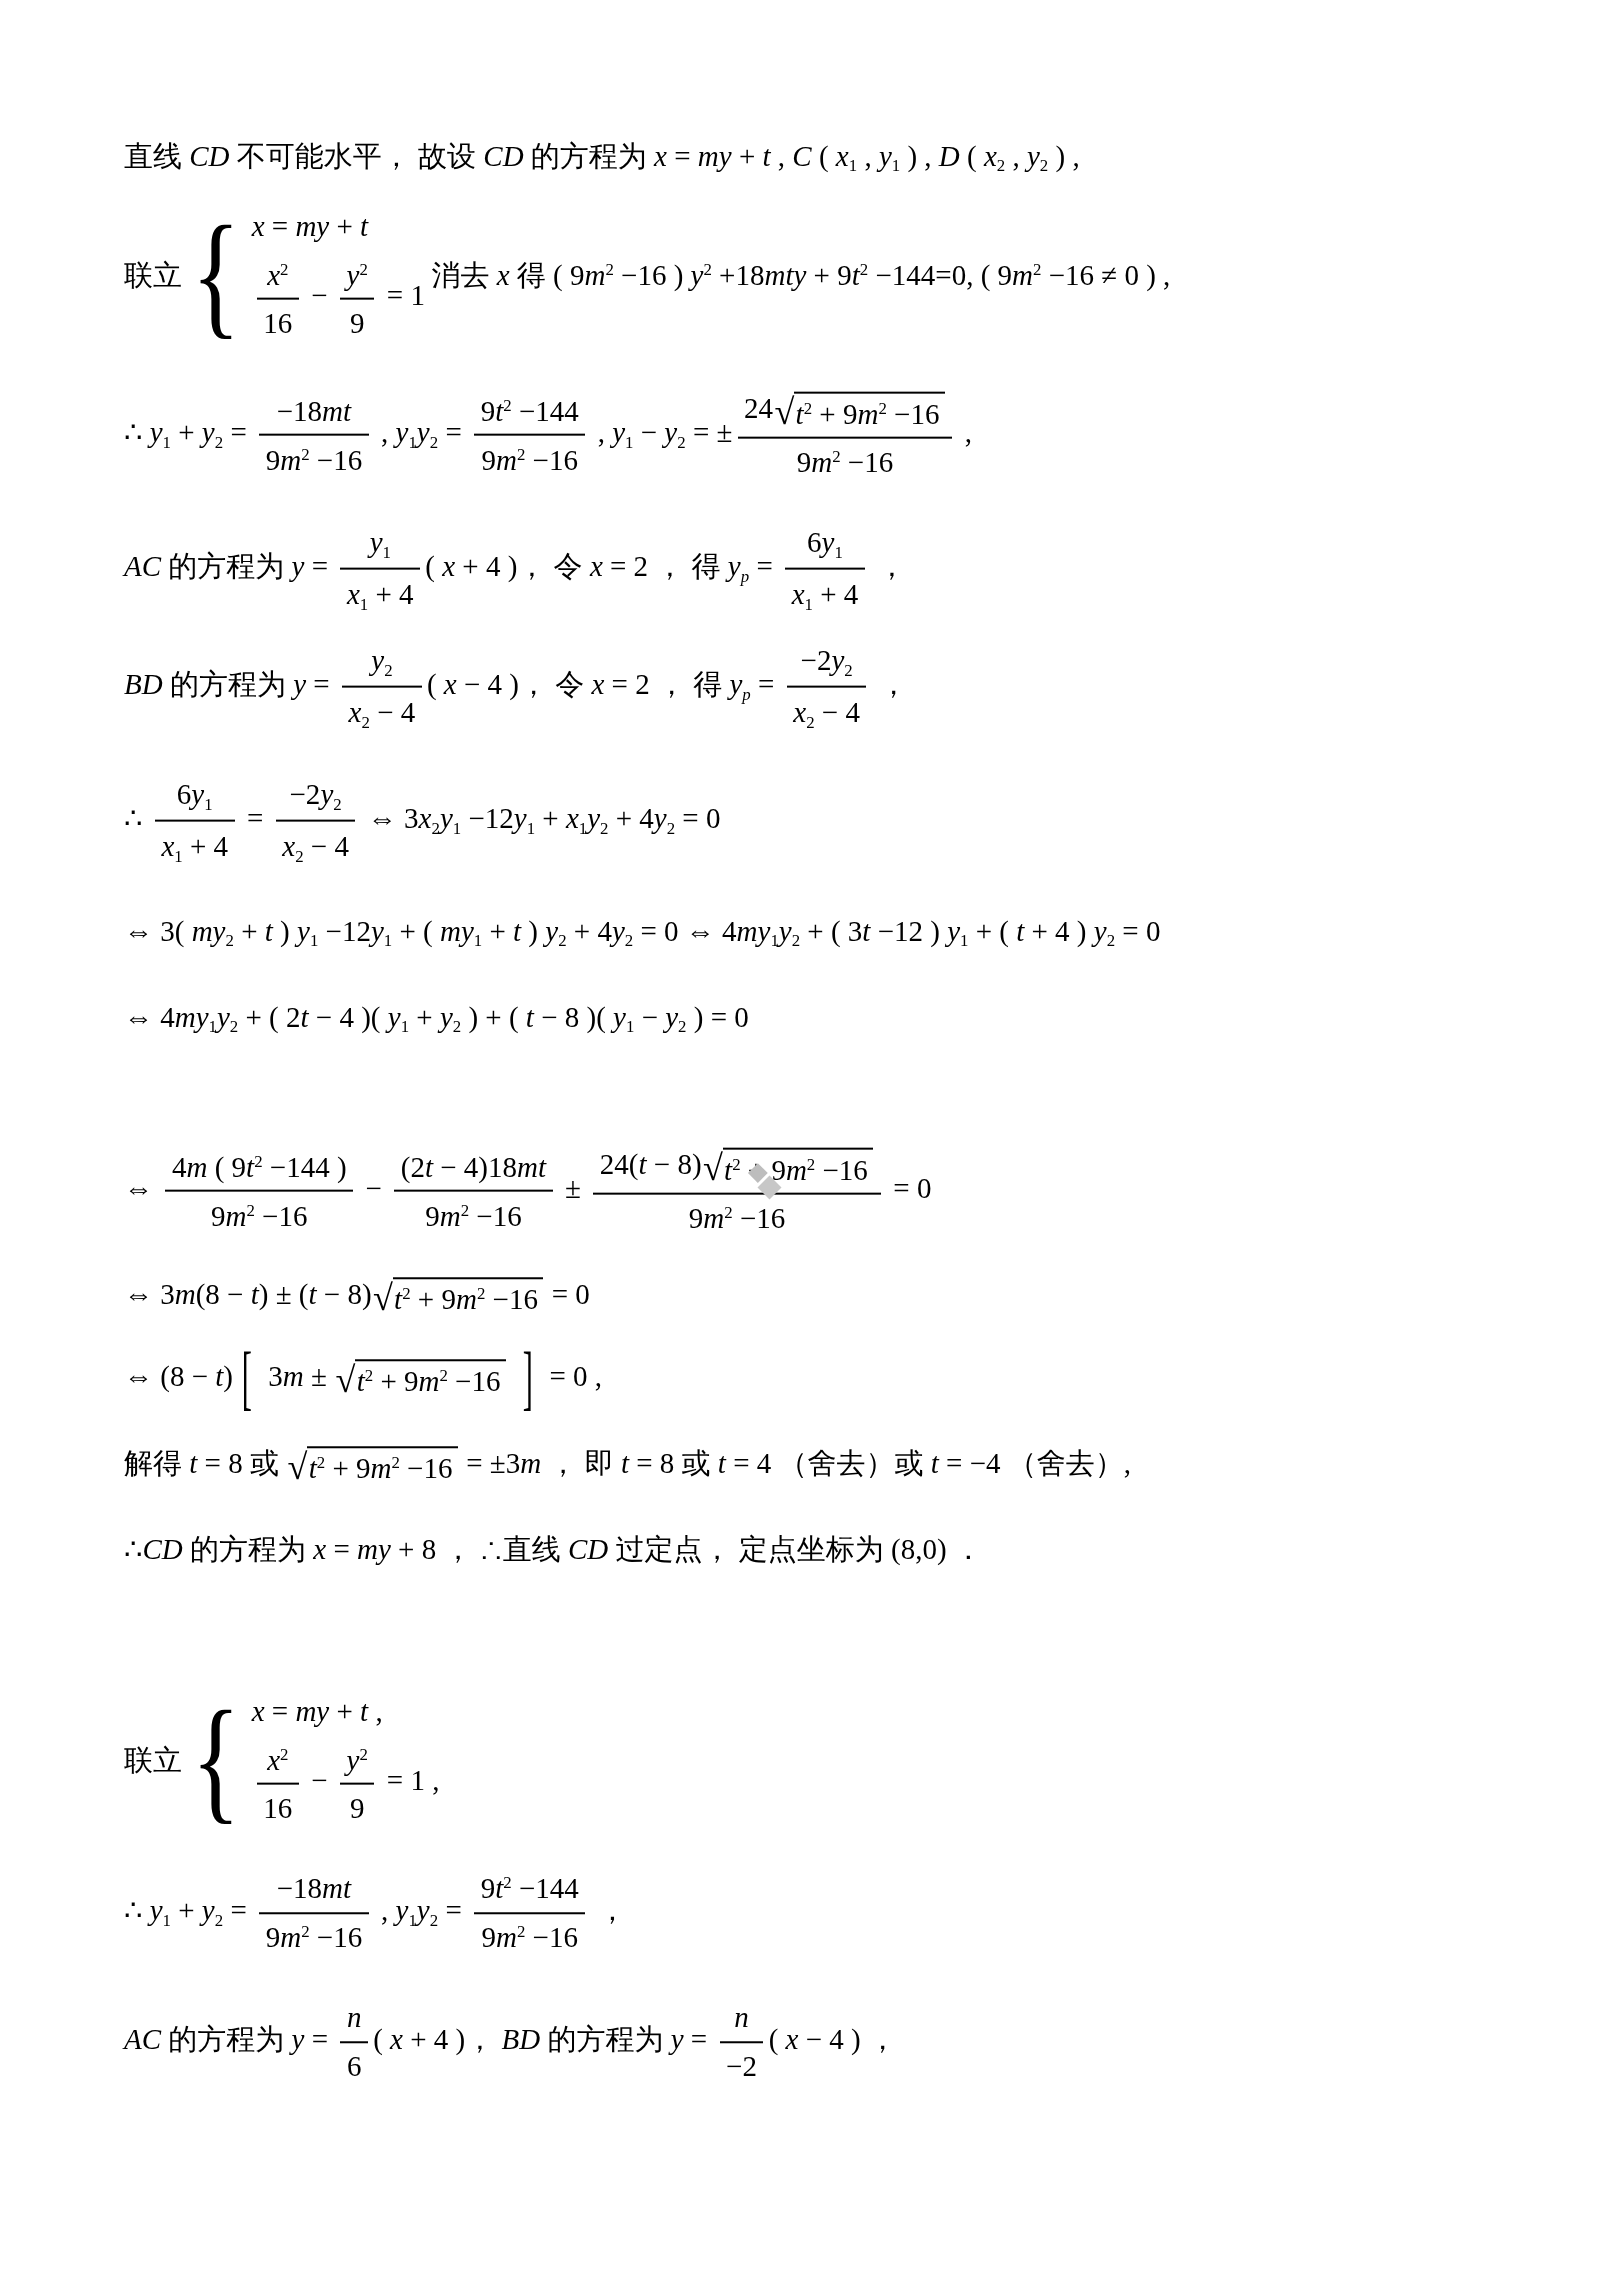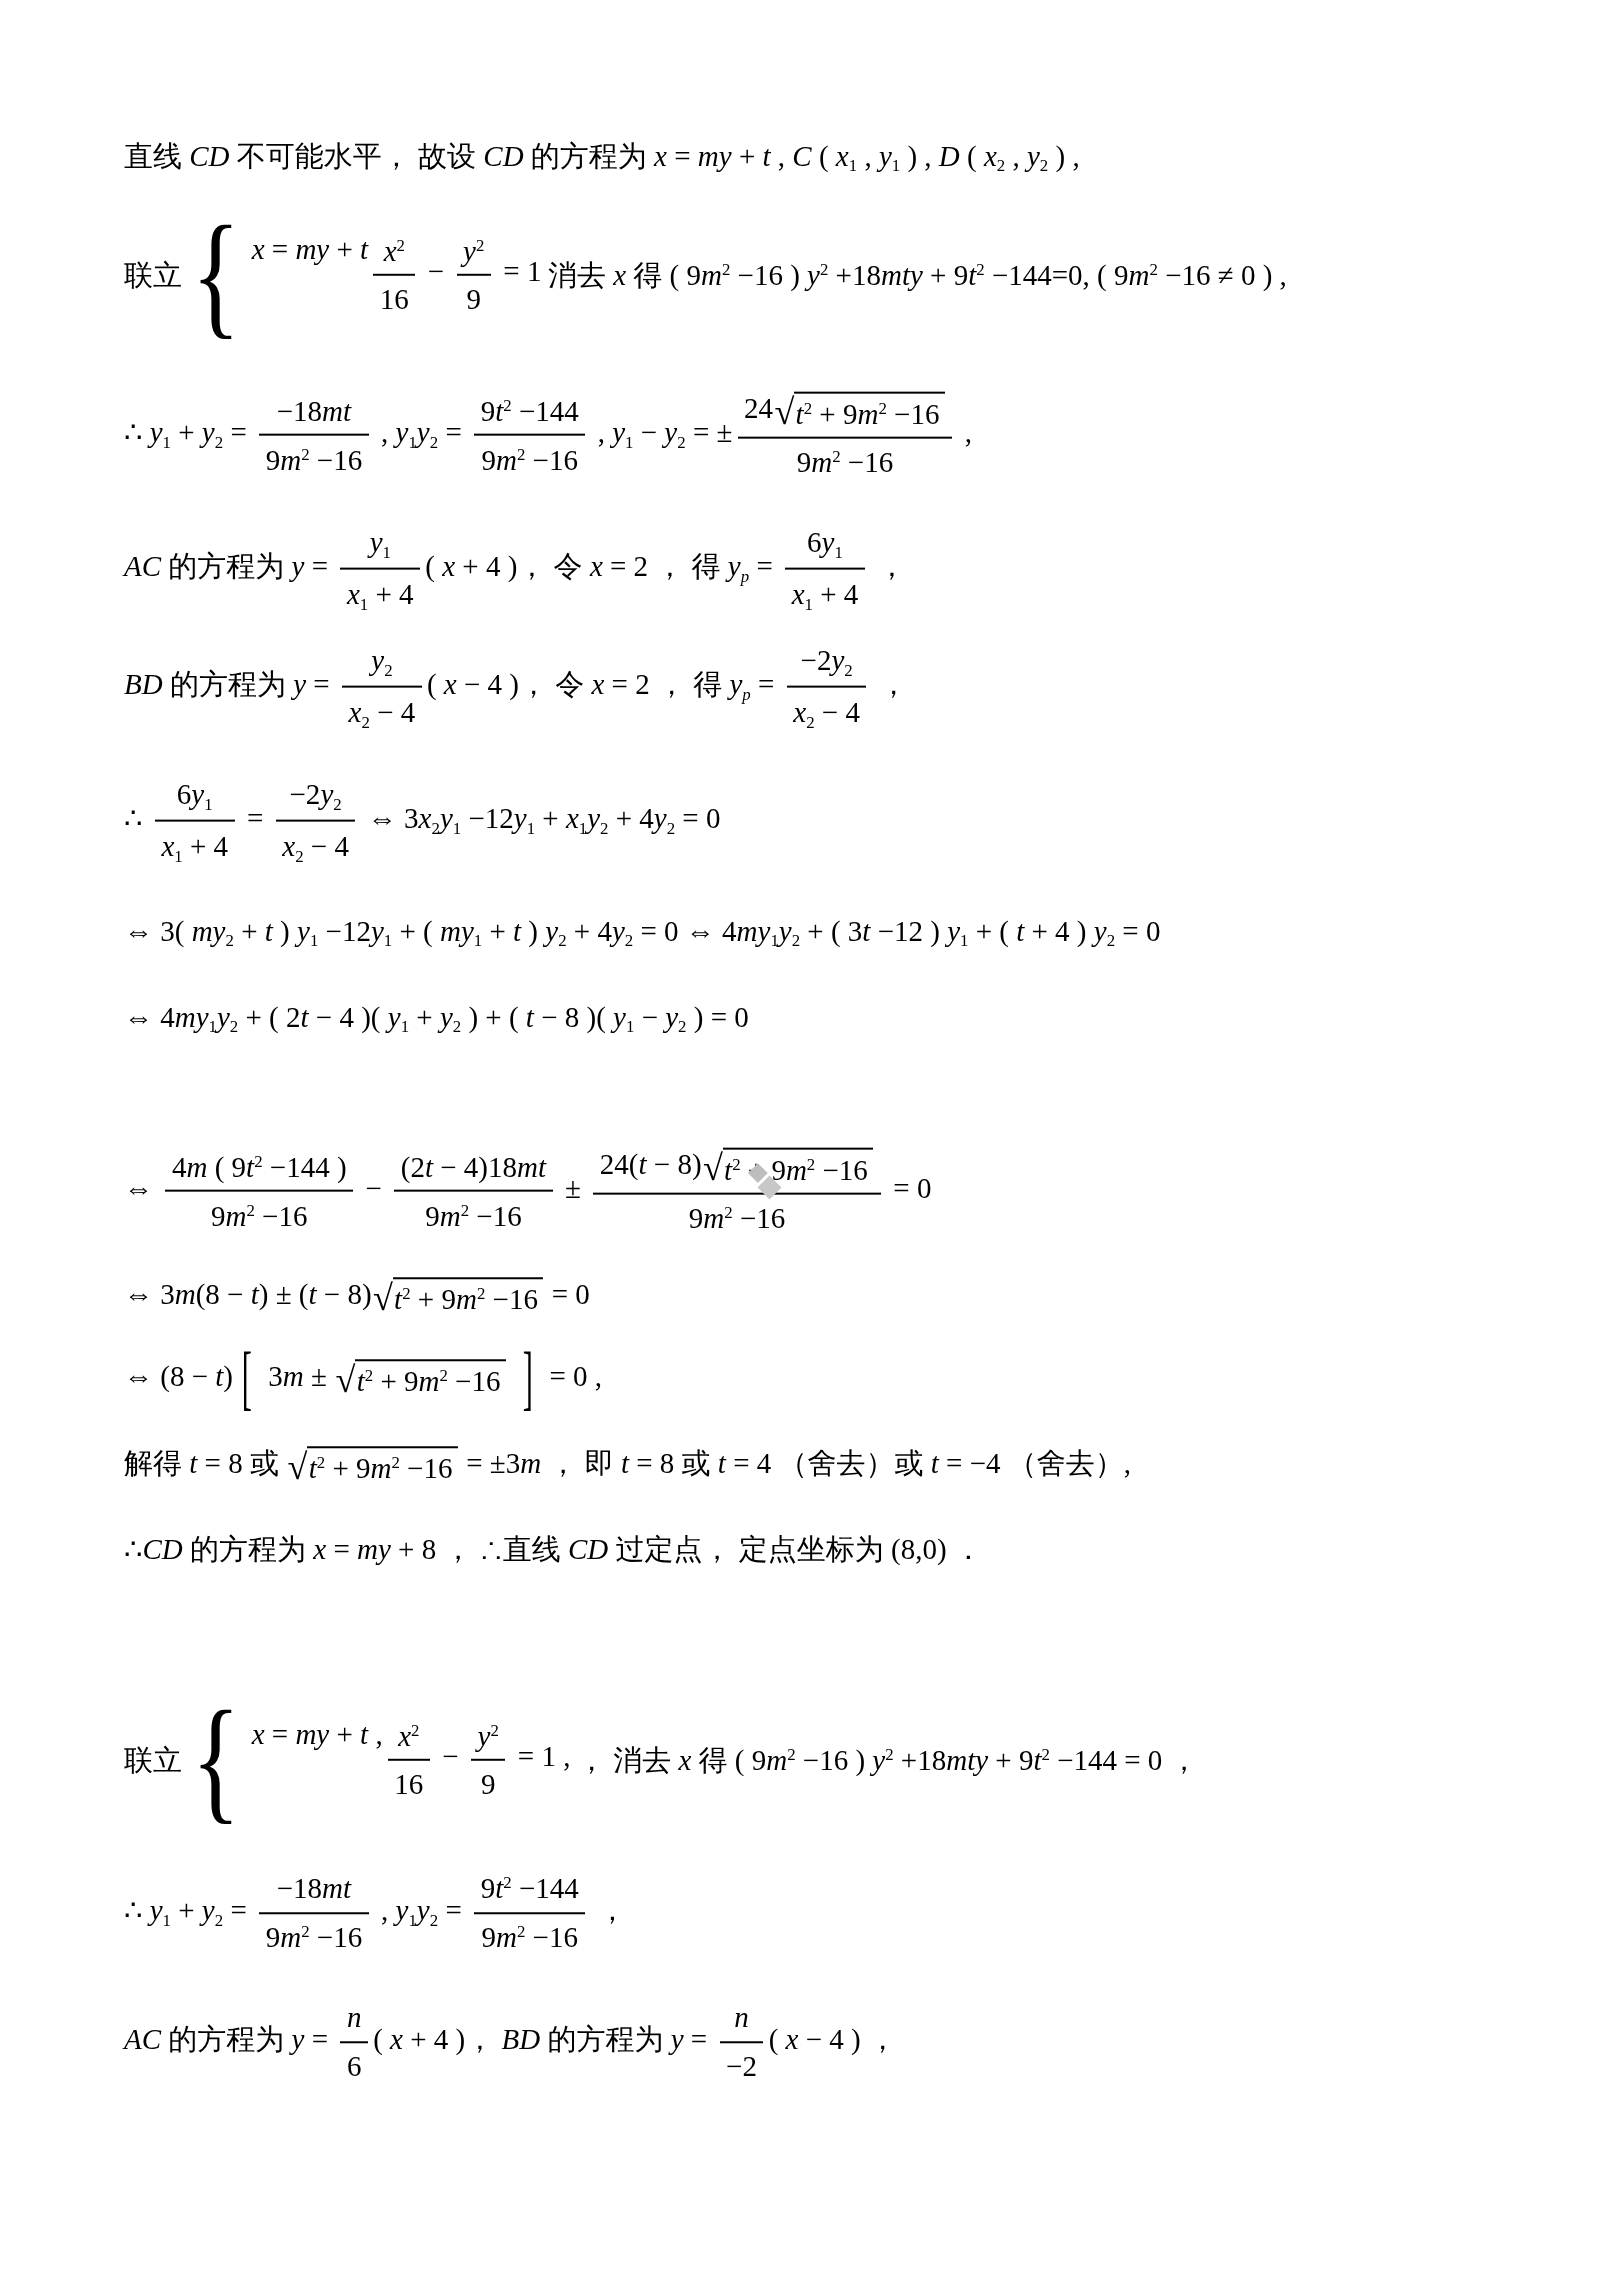--- a/index.html
+++ b/index.html
@@ -28,21 +28,21 @@
   
   .sqrt { display:inline-flex; vertical-align:middle; margin:0 1.3px; }
   .sqrt > .rad { font-size:1.25em; line-height:1; align-self:flex-end; transform:translateY(-1.3px); }
   .sqrt > .radicand { border-top:2.6px solid #000; padding:2px 5.2px 0 1.3px; }
   
   .bigb { display:inline-block; transform:scaleY(2.5) scaleX(1.05); margin:0 9.2px; font-weight:400; }
   
   .sys-label { display:inline-block; vertical-align:middle;text-align:right; }
   .cases { display:inline-flex; align-items:center; vertical-align:middle; margin:0 6.5px 0 1.3px; }
   .cases > .brace { font-size:137px; line-height:0.85; font-weight:300; transform:scaleX(0.75); }
-  .cases > .rows { display:flex; flex-direction:row; gap:0; text-align:left; margin-left:2.6px; }
+  .cases > .rows { display:flex; flex-direction:column; gap:11px; text-align:left; margin-left:2.6px; }
   .after { display:inline-block; vertical-align:middle; }
   
   .diamond { position:absolute; transform:rotate(45deg); z-index:3; }
 </style>
 </head>
 <body>
 
 <div class="page">
 
   <div class="line" style="top:157px">直线 <i>CD</i> 不可能水平， 故设 <i>CD</i> 的方程为 <i>x</i> = <i>my</i> + <i>t</i> , <i>C</i> ( <i>x</i><sub>1</sub> , <i>y</i><sub>1</sub> ) , <i>D</i> ( <i>x</i><sub>2</sub> , <i>y</i><sub>2</sub> ) ,</div>
@@ -84,21 +84,21 @@
       </span> = ±3<i>m</i> ， 即 <i>t</i> = 8 或 <i>t</i> = 4 （舍去）或 <i>t</i> = −4 （舍去）,</div>
   <div class="line" style="top:1549px">∴<i>CD</i> 的方程为 <i>x</i> = <i>my</i> + 8 ， ∴直线 <i>CD</i> 过定点， 定点坐标为 (8,0) ．</div>
 
   <div class="line" style="top:1760px">
     <span class="sys-label">联立</span><span class="cases">
         <span class="brace">{</span>
         <span class="rows">
           <span class="row"><i>x</i> = <i>my</i> + <i>t</i> ,</span>
           <span class="row"><span class="frac"><span class="num"><i>x</i><sup>2</sup></span><span class="den">16</span></span> − <span class="frac"><span class="num"><i>y</i><sup>2</sup></span><span class="den">9</span></span> = 1 ,</span>
         </span>
-      </span><span class="after">，  消去 <i>x</i> 得 ( 9<i>m</i><sup>2</sup> −16 ) <i>y</i><sup>2</sup> +18<i>mty</i> + 9<i>t</i><sup>2</sup> −144 = 0 ，</span>
+      </span>
   </div>
 
   <div class="line" style="top:1913px">∴ <i>y</i><sub>1</sub> + <i>y</i><sub>2</sub> = <span class="frac"><span class="num">−18<i>mt</i></span><span class="den">9<i>m</i><sup>2</sup> −16</span></span> , <i>y</i><sub>1</sub><i>y</i><sub>2</sub> = <span class="frac"><span class="num">9<i>t</i><sup>2</sup> −144</span><span class="den">9<i>m</i><sup>2</sup> −16</span></span> ，</div>
   <div class="line" style="top:2042px"><i>AC</i> 的方程为 <i>y</i> = <span class="frac"><span class="num"><i>n</i></span><span class="den">6</span></span>( <i>x</i> + 4 )， <i>BD</i> 的方程为 <i>y</i> = <span class="frac"><span class="num"><i>n</i></span><span class="den">−2</span></span>( <i>x</i> − 4 ) ，</div>
 
 
   <span class="diamond" style="left: 751px; top: 1166px; width: 13.7px; height: 13.7px; background: rgb(189, 189, 189);"></span>
   <span class="diamond" style="left: 761px; top: 1179px; width: 17px; height: 17px; background: rgb(199, 199, 199);"></span>
 
 </div>

